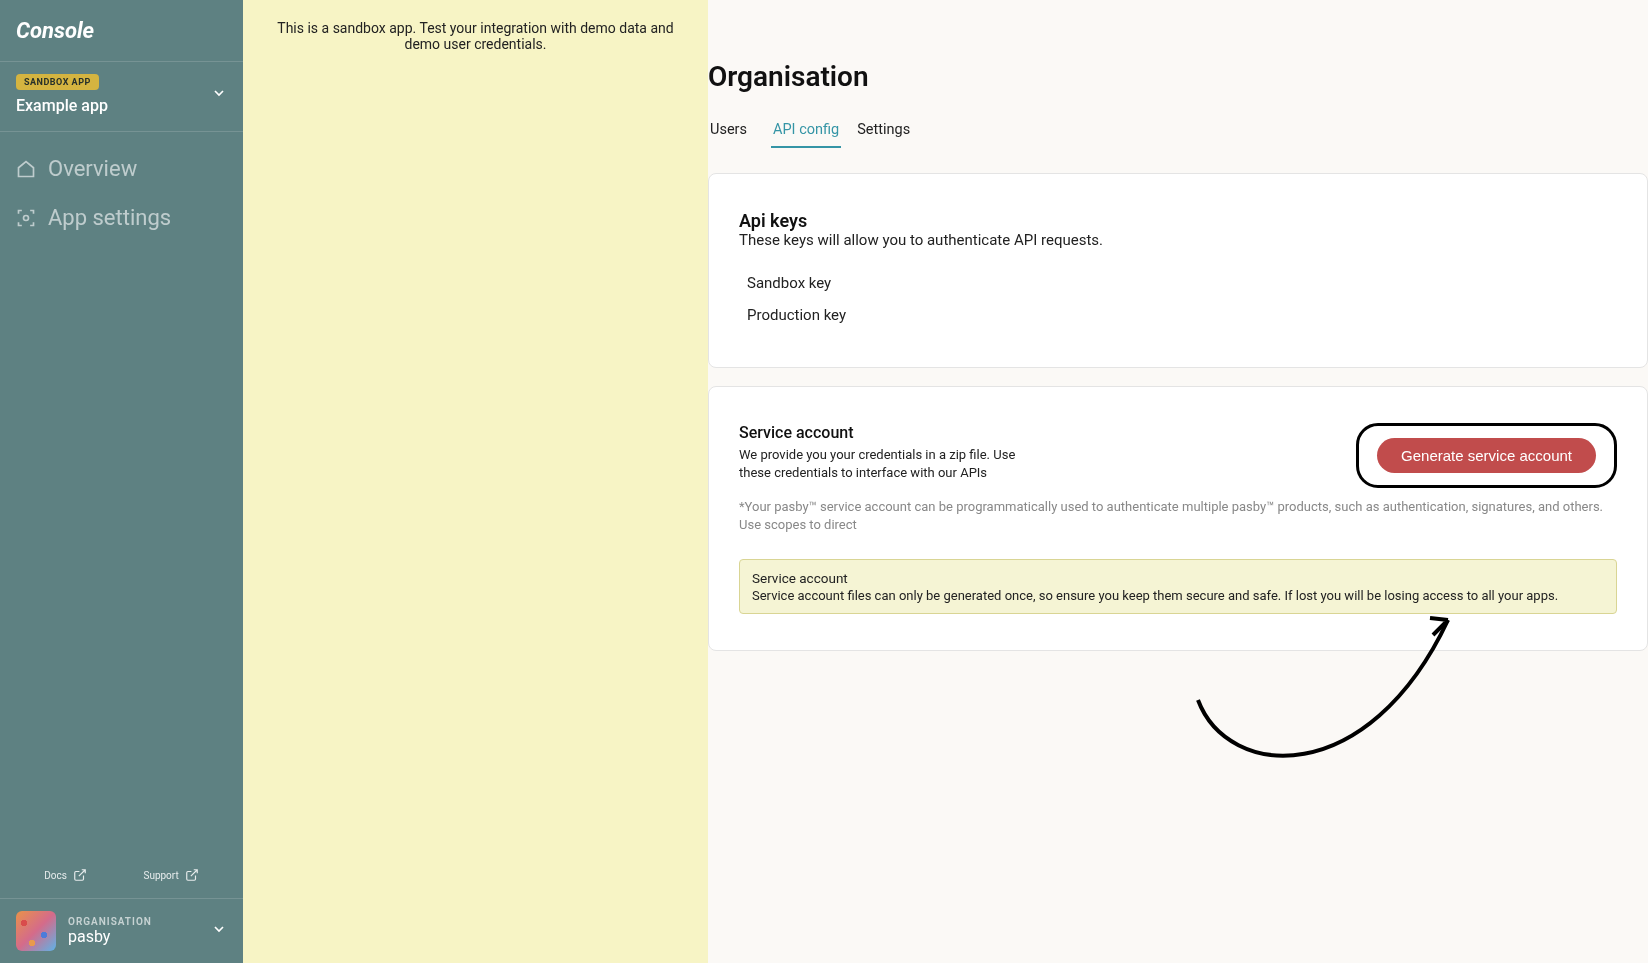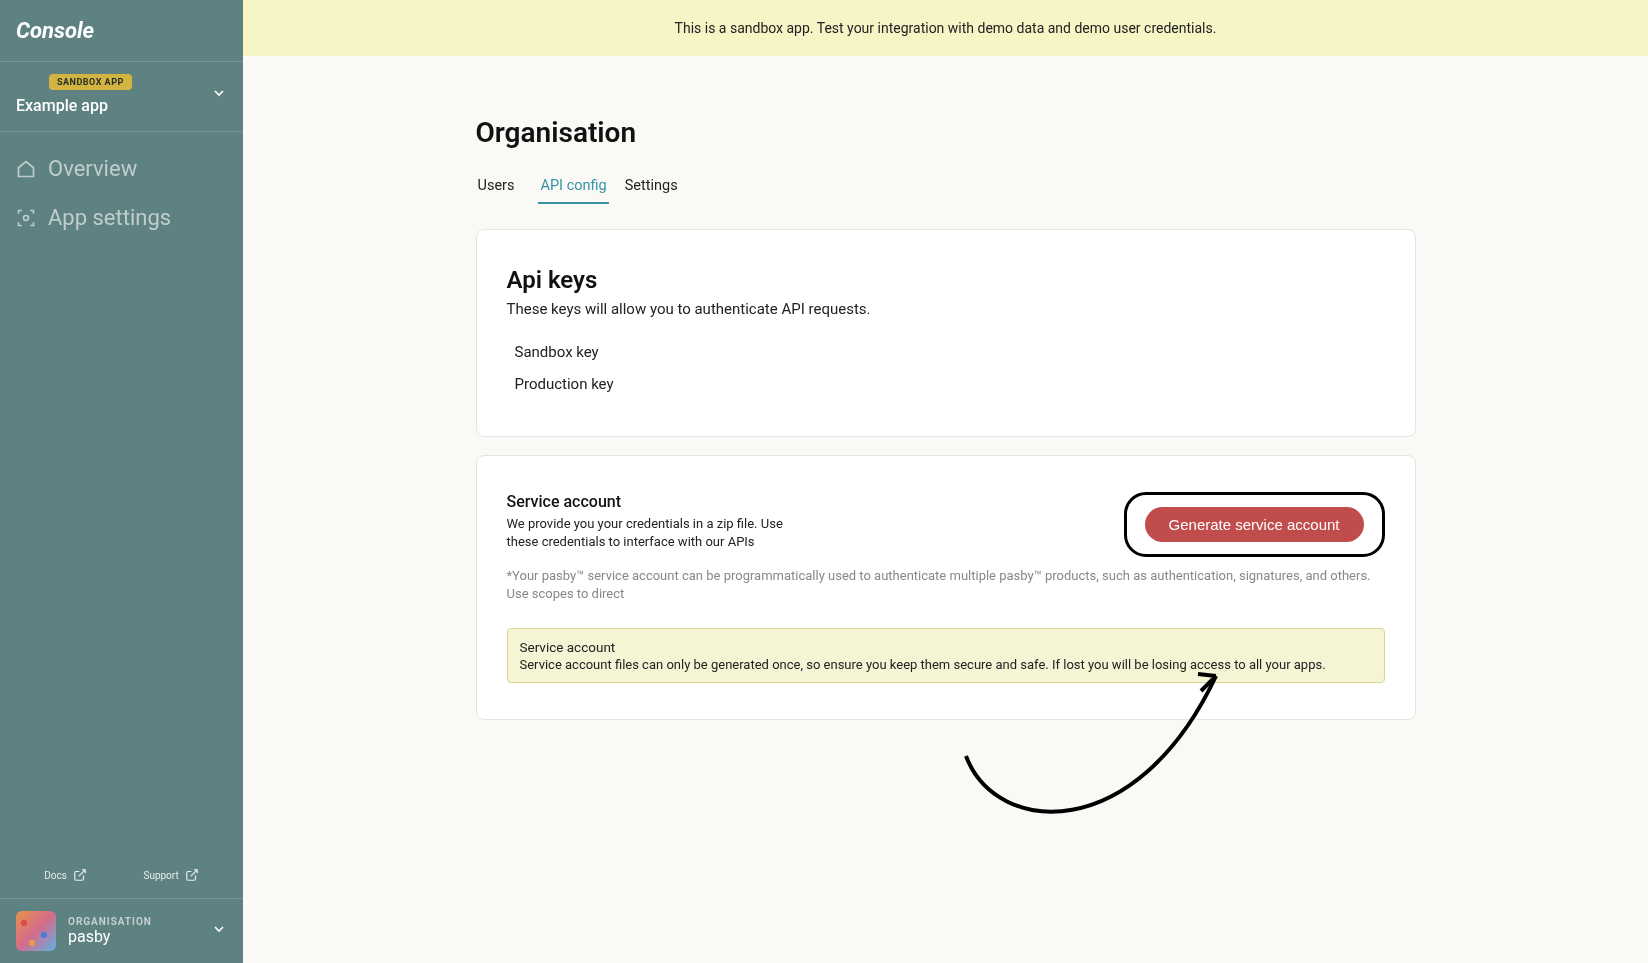--- a/index.html
+++ b/index.html
@@ -44,21 +44,20 @@
     }
     .sandbox-badge {
       background: #d4b440;
       color: #26302a;
       font-size: 9px;
       font-weight: 700;
       letter-spacing: 0.5px;
       padding: 3px 8px;
       border-radius: 4px;
       align-self: flex-start;
-      margin-left: 33px;
     }
     .app-name {
       color: #fff;
       font-size: 16px;
       font-weight: 500;
     }
     .chevron-icon {
       color: #fff;
       cursor: pointer;
     }
@@ -135,21 +134,21 @@
       color: rgba(255,255,255,0.65);
       font-weight: 600;
     }
     .org-name {
       color: #fff;
       font-size: 16px;
     }
     .main {
       flex: 1;
       display: flex;
-      flex-direction: column;
+      flex-direction: row;
       height: 100%;
       overflow: auto;
     }
     .banner {
       background: #f7f4c5;
       text-align: center;
       padding: 20px;
       font-size: 14px;
       color: #222;
     }
@@ -185,24 +184,23 @@
       margin-left: 8px;
     }
     .card {
       border: 1px solid #e4e4e4;
       border-radius: 8px;
       background: #fff;
       padding: 36px 30px;
       margin-bottom: 18px;
     }
     .card-title {
-      font-size: 24px;
+      font-size: 18px;
       font-weight: 600;
       color: #111;
-      margin-bottom: 6px;
     }
     .card-subtitle {
       font-size: 15px;
       color: #222;
       margin-bottom: 18px;
     }
     .key-list {
       padding-left: 8px;
     }
     .key-row {

